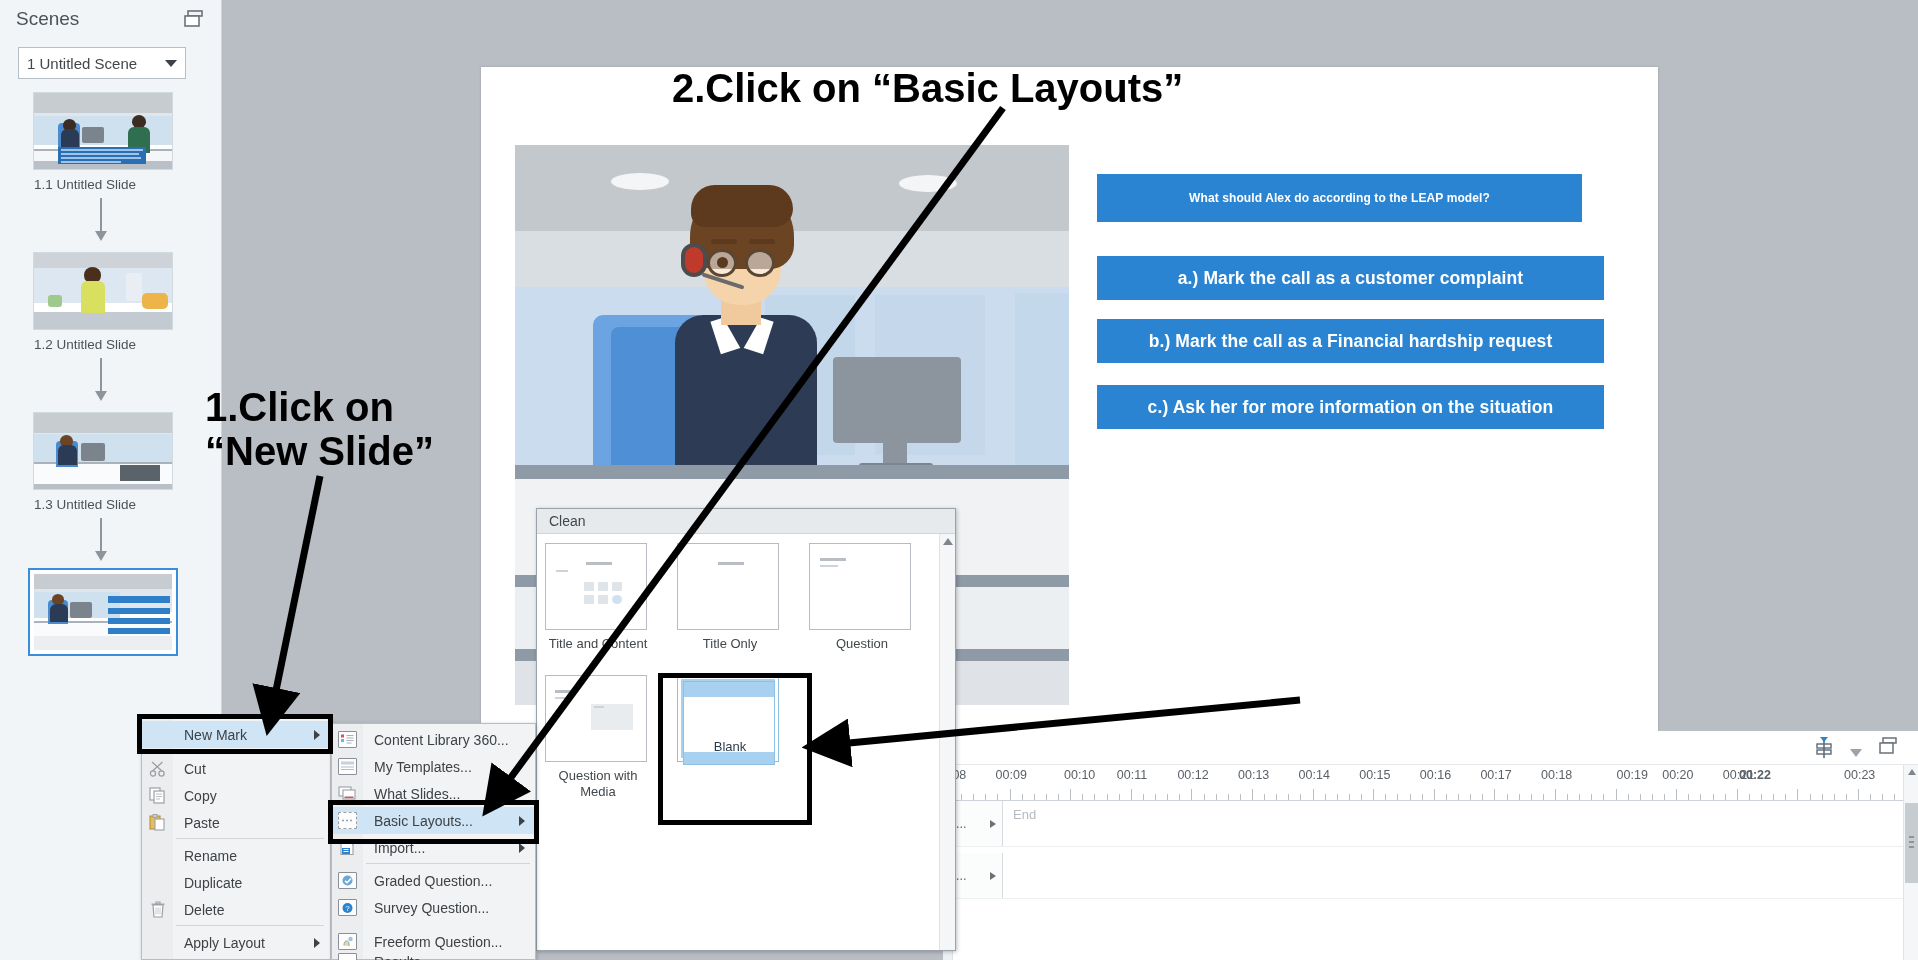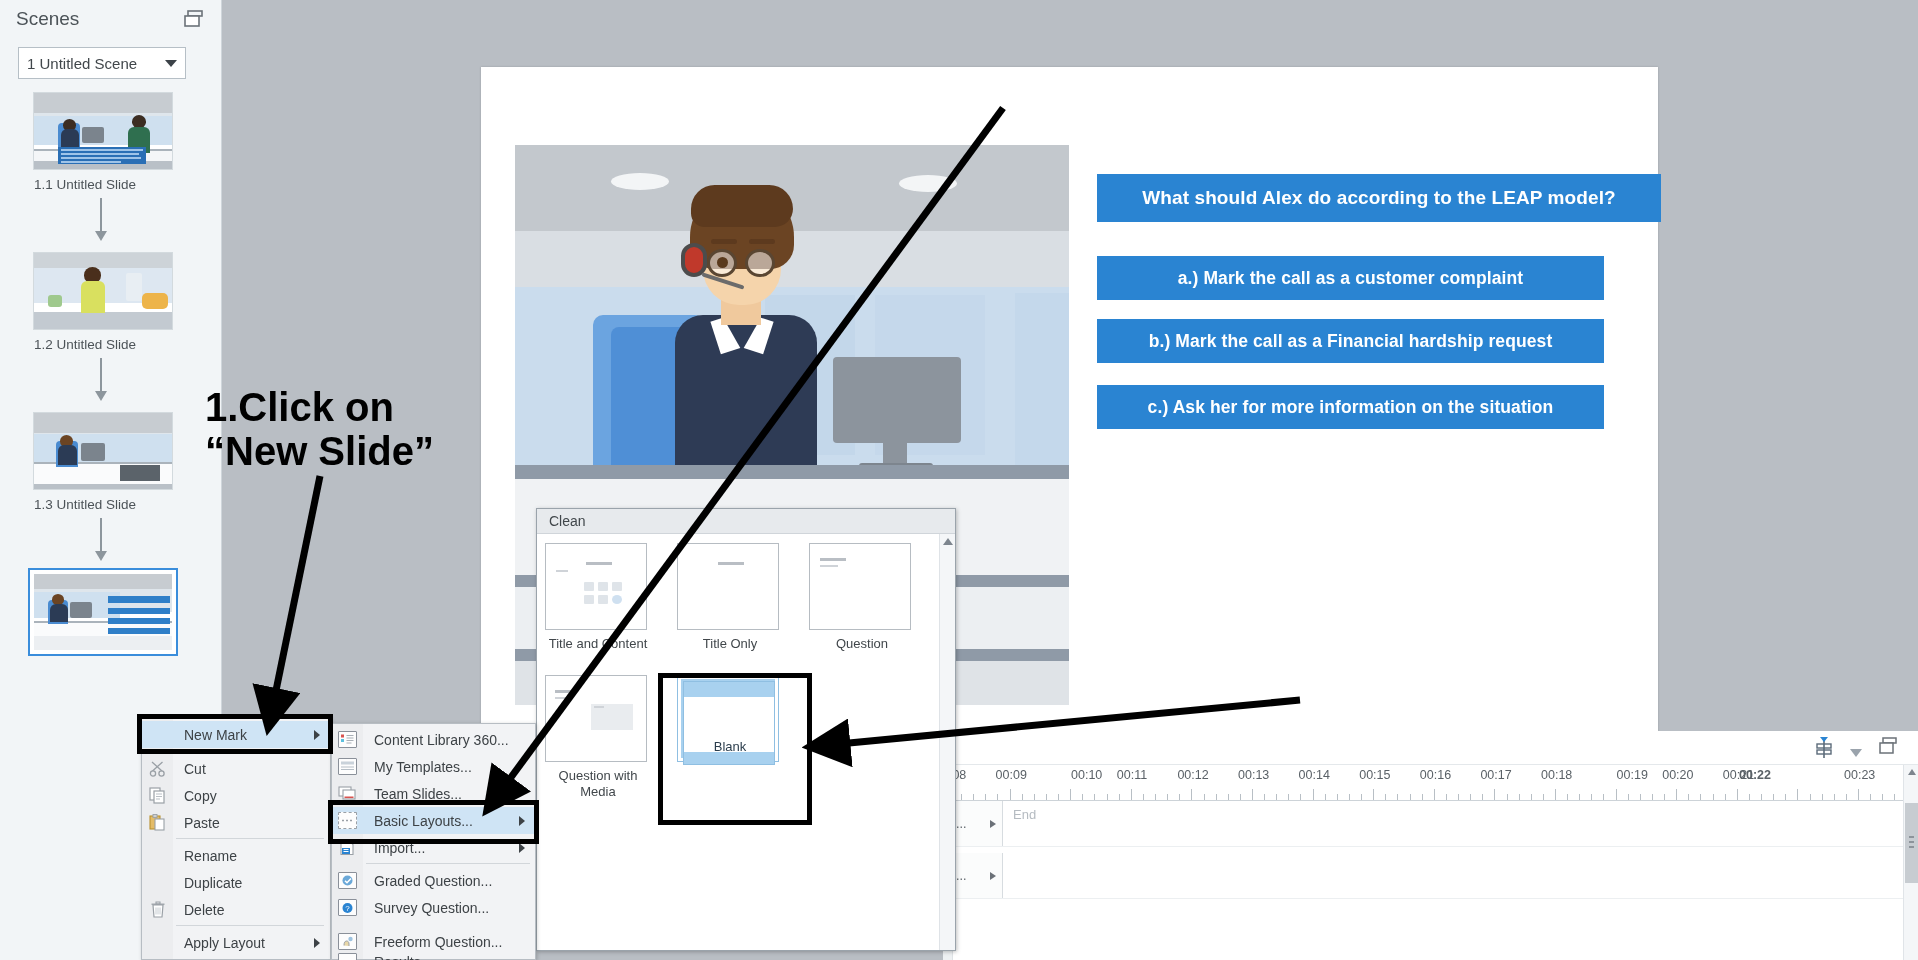--- a/index.html
+++ b/index.html
@@ -108,21 +108,21 @@
   .sa-vneck { position: absolute; left: 210px; top: 176px; width: 34px; height: 30px; background: #2e3b55; clip-path: polygon(0 0,100% 0,50% 100%); }
   .sa-mon-screen { position: absolute; left: 318px; top: 212px; width: 128px; height: 86px; background: #8c949d; border-radius: 4px; }
   .sa-mon-neck { position: absolute; left: 368px; top: 296px; width: 24px; height: 26px; background: #8c949d; }
   .sa-mon-base { position: absolute; left: 344px; top: 318px; width: 74px; height: 10px; background: #7d858e; border-radius: 3px; }
 
   .q-btn {
     position: absolute; left: 616px; background: #2a84d2; color: #fff;
     font-weight: bold; display: flex; align-items: center; justify-content: center;
     text-align: center; letter-spacing: .1px;
   }
-  #q-title { top: 107px; width: 564px; height: 48px; font-size: 19px; }
+  #q-title { top: 107px; width: 485px; height: 48px; font-size: 12px; }
   .q-opt { width: 507px; height: 44px; font-size: 17.5px; }
 
   
   #layout-flyout {
     position: absolute; left: 536px; top: 508px; width: 420px; height: 443px;
     background: #ffffff; border: 1px solid #9aa3ab; box-shadow: 1px 1px 4px rgba(0,0,0,.25);
   }
   #layout-group-header {
     position: absolute; left: 0; top: 0; width: 418px; height: 25px;
     background: #e7eaed; border-bottom: 1px solid #d0d5da;
@@ -409,21 +409,21 @@
         <div class="tl-tick" style="left: 18.12px; height: 6px;"></div>
         <div class="tl-tick" style="left: 30.24px; height: 6px;"></div>
         <div class="tl-tick" style="left: 42.36px; height: 6px;"></div>
         <div class="tl-tick" style="left: 54.48px; height: 6px;"></div>
         <div class="tl-tick-label" style="left: 52.6px;">00:09</div>
         <div class="tl-tick" style="left: 66.6px; height: 11px;"></div>
         <div class="tl-tick" style="left: 78.72px; height: 6px;"></div>
         <div class="tl-tick" style="left: 90.84px; height: 6px;"></div>
         <div class="tl-tick" style="left: 102.96px; height: 6px;"></div>
         <div class="tl-tick" style="left: 115.08px; height: 6px;"></div>
-        <div class="tl-tick-label" style="left: 128px; text-align: center;">00:10</div>
+        <div class="tl-tick-label" style="left: 121px; text-align: center;">00:10</div>
         <div class="tl-tick" style="left: 127.2px; height: 11px;"></div>
         <div class="tl-tick" style="left: 139.32px; height: 6px;"></div>
         <div class="tl-tick" style="left: 151.44px; height: 6px;"></div>
         <div class="tl-tick" style="left: 163.56px; height: 6px;"></div>
         <div class="tl-tick" style="left: 175.68px; height: 6px;"></div>
         <div class="tl-tick-label" style="left: 173.8px;">00:11</div>
         <div class="tl-tick" style="left: 187.8px; height: 11px;"></div>
         <div class="tl-tick" style="left: 199.92px; height: 6px;"></div>
         <div class="tl-tick" style="left: 212.04px; height: 6px;"></div>
         <div class="tl-tick" style="left: 224.16px; height: 6px;"></div>
@@ -697,21 +697,21 @@
     <div class="sub-item" style="top:56px;">
       <span class="ctx-icon">
         <span class="mi">
           <svg width="19" height="17" viewBox="0 0 19 17">
             <rect x="1" y="2" width="12" height="9" fill="#fff" stroke="#9aa0a6" stroke-width="1.1"></rect>
             <rect x="5" y="5" width="12" height="9" fill="#fff" stroke="#9aa0a6" stroke-width="1.1"></rect>
             <rect x="6.5" y="11.5" width="9" height="1.6" fill="#d9534f"></rect>
           </svg>
         </span>
       </span>
-      <span class="ctx-label">Team Slides...</span>
+      <span class="ctx-label">What Slides...</span>
     </div>
 
     <div class="sub-item hl" style="top:83px;">
       <span class="ctx-icon">
         <span class="mi">
             <span class="mi-frame" style="border-style:dashed;border-color:#9aa0a6"></span>
           <svg width="19" height="17" viewBox="0 0 19 17" style="position:absolute;left:0;top:0">
             <path d="M4 8.5h2M8 8.5h2M12 8.5h2" stroke="#9aa0a6" stroke-width="1.4"></path>
           </svg>
         </span>
@@ -784,20 +784,21 @@
     </div>
   </div>
 
   <div class="hl-box" style="left:137px;top:714px;width:196px;height:40px;"></div>
   <div class="hl-box" style="left:328px;top:800px;width:211px;height:44px;"></div>
   <div class="hl-box" style="left:658px;top:673px;width:154px;height:152px;"></div>
 
   <div class="anno-text" style="left:205px;top:385px;"><span>1.Click on</span>
 <span>“New Slide”</span></div>
 
+  <div class="anno-text" style="left:672px;top:66px;">2.Click on “Basic Layouts”</div>
 
 
   <svg id="anno-svg">
     <defs>
       <marker id="ah" markerWidth="7" markerHeight="7" refX="3.2" refY="3.5" orient="auto">
         <path d="M0,0 L7,3.5 L0,7 Z" fill="#000"></path>
       </marker>
     </defs>
 
     <path d="M320,476 L272,710" stroke="#000" stroke-width="7" fill="none" marker-end="url(#ah)"></path>

